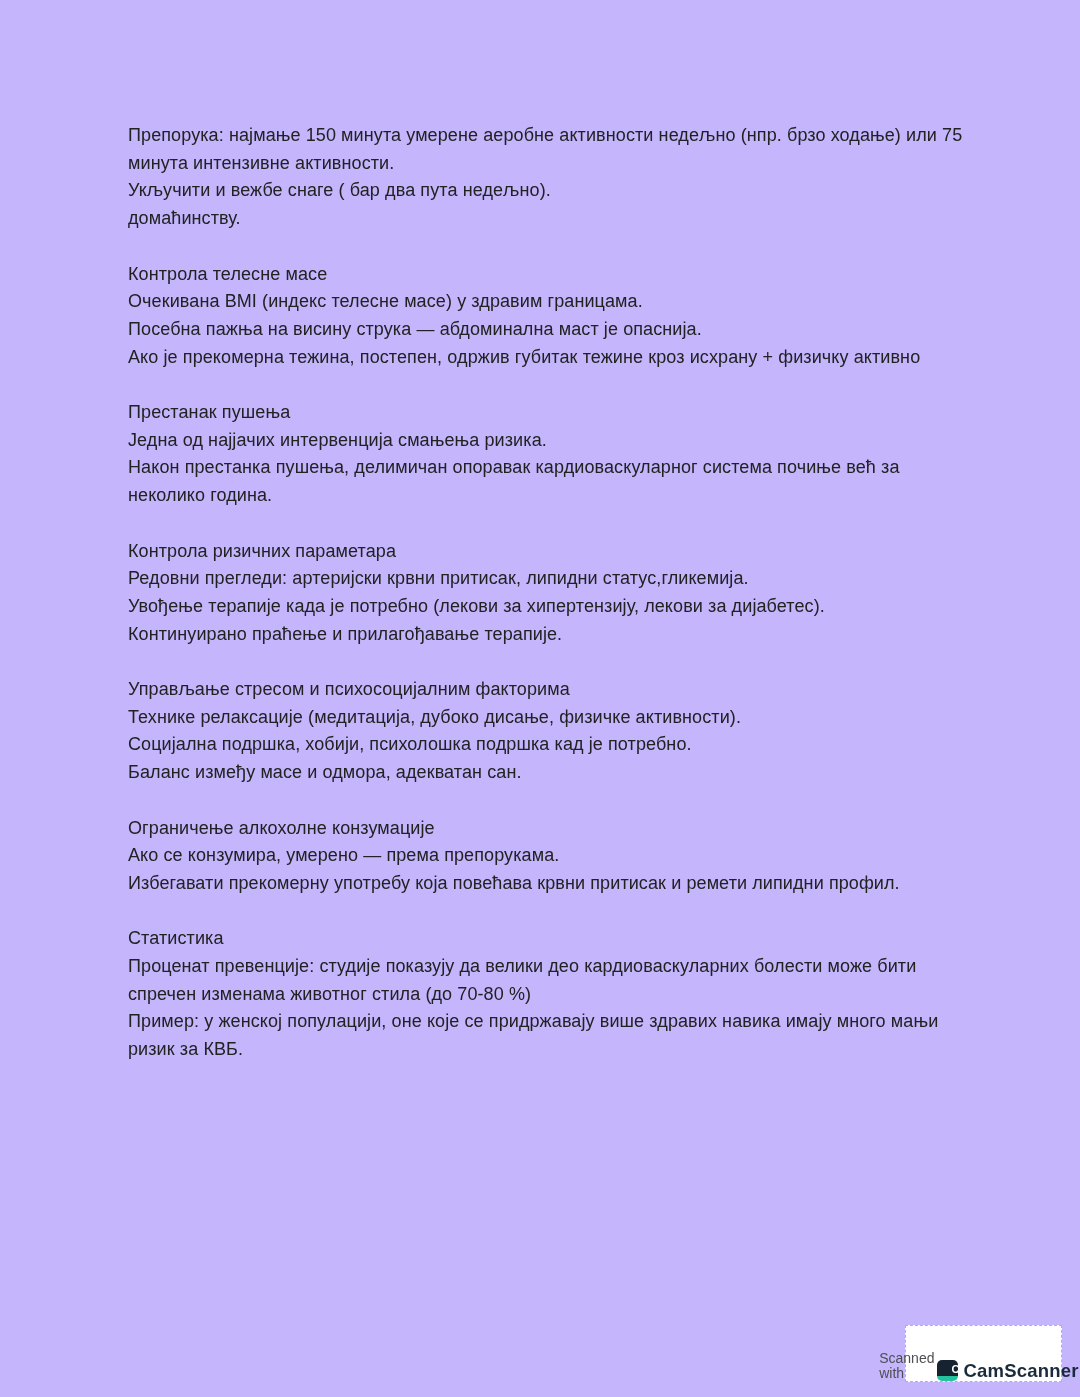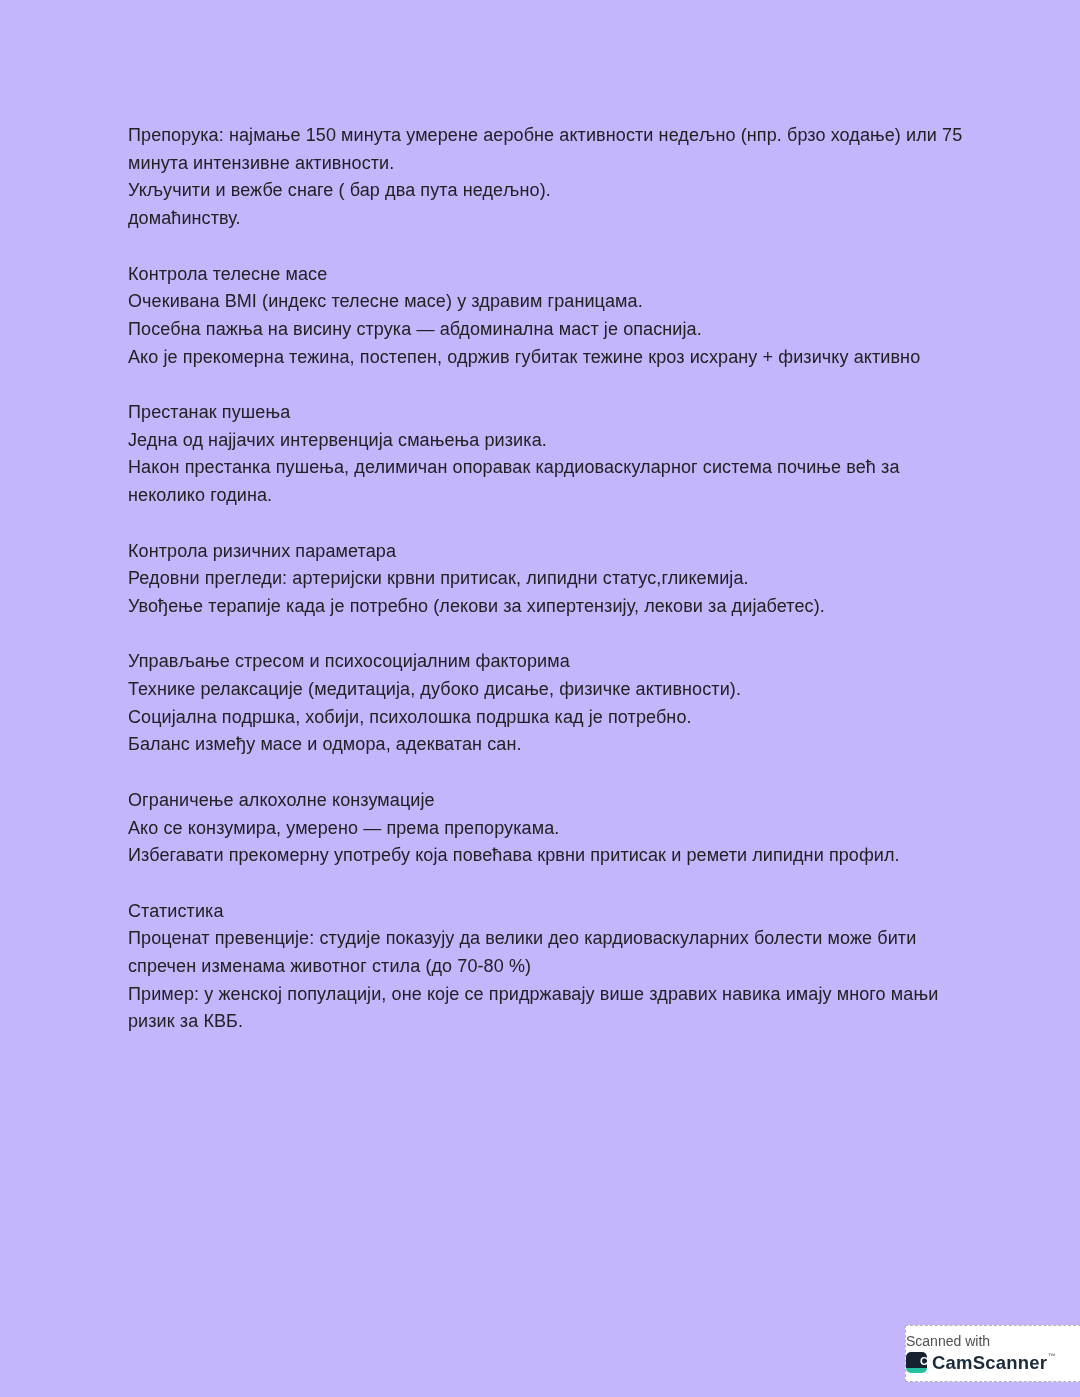--- a/index.html
+++ b/index.html
@@ -36,28 +36,28 @@
   }
   .section:last-child { margin-bottom: 8px; }
   .line {
     white-space: nowrap;
   }
   
   .watermark {
     position: absolute;
     left: 905px;
     top: 1325px;
-    width: 176px;
+    width: 157px;
     height: 57px;
     box-sizing: border-box;
     border: 1px dashed #b3b3b3;
     background: #ffffff;
     display: flex;
-    flex-direction: column;
-    align-items: flex-start;
+    flex-direction: row;
+    align-items: flex-end;
     justify-content: center;
     gap: 3px;
   }
   .wm-line1 {
     color: #4d4f52;
     font-size: 14px;
     line-height: 15px;
   }
   .wm-line2 {
     display: flex;
@@ -118,20 +118,21 @@
       <div class="section">
         <div class="line">Престанак пушења</div>
         <div class="line">Једна од најјачих интервенција смањења ризика.</div>
         <div class="line">Након престанка пушења, делимичан опоравак кардиоваскуларног система почиње већ за</div>
         <div class="line">неколико година.</div>
       </div>
       <div class="section">
         <div class="line">Контрола ризичних параметара</div>
         <div class="line">Редовни прегледи: артеријски крвни притисак, липидни статус,гликемија.</div>
         <div class="line">Увођење терапије када је потребно (лекови за хипертензију, лекови за дијабетес).</div>
+        <div class="line">Континуирано праћење и прилагођавање терапије.</div>
       </div>
       <div class="section">
         <div class="line">Управљање стресом и психосоцијалним факторима</div>
         <div class="line">Технике релаксације (медитација, дубоко дисање, физичке активности).</div>
         <div class="line">Социјална подршка, хобији, психолошка подршка кад је потребно.</div>
         <div class="line">Баланс између масе и одмора, адекватан сан.</div>
       </div>
       <div class="section">
         <div class="line">Ограничење алкохолне конзумације</div>
         <div class="line">Ако се конзумира, умерено — према препорукама.</div>

